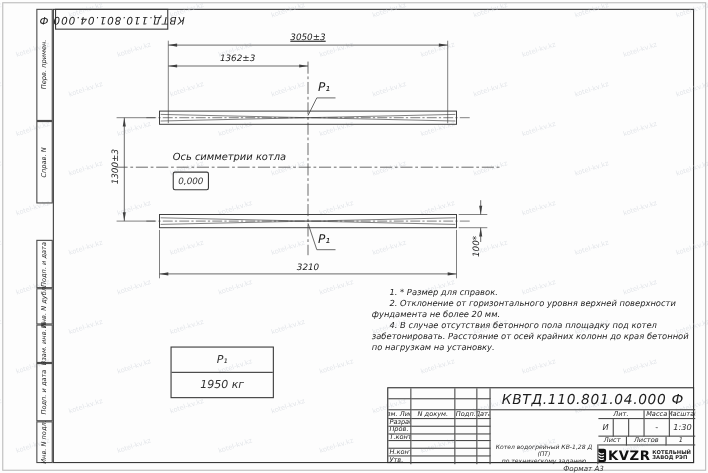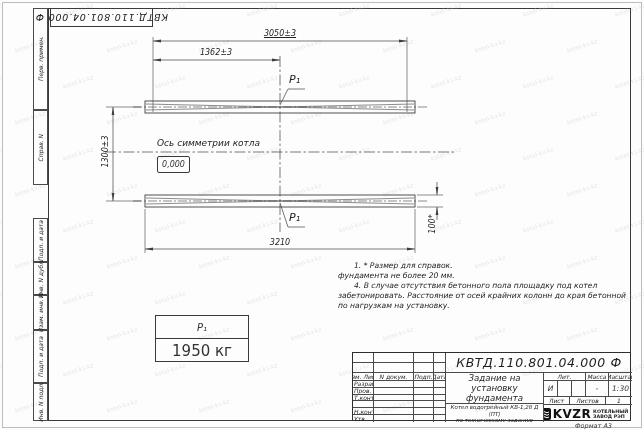--- a/index.html
+++ b/index.html
@@ -25,38 +25,38 @@
   svg.lines{left:0;top:0;z-index:2;}
   .lbl{z-index:3;color:#222;font-style:italic;white-space:nowrap;}
   .dim{font-size:8px;text-align:center;}
   .rot{transform:rotate(-90deg);}
   .p1{font-size:11px;}
   .levelbox{left:157px;top:156px;width:33px;height:17px;border:.9px solid #3a3a3a;border-radius:2px;
      box-sizing:border-box;display:flex;align-items:center;justify-content:center;font-size:8px;z-index:3;}
   
   .loadtbl{left:155px;top:315px;width:94px;height:47px;border:1px solid #3a3a3a;box-sizing:border-box;z-index:3;}
   .loadtbl .r1{height:23px;border-bottom:.9px solid #3a3a3a;box-sizing:border-box;display:flex;align-items:center;justify-content:center;font-size:10px;font-style:italic;}
-  .loadtbl .r2{height:23px;display:flex;align-items:center;justify-content:center;font-size:15px;}
+  .loadtbl .r2{height:23px;display:flex;align-items:center;justify-content:center;font-size:10px;font-style:italic;}
   
   .notes{left:338px;top:261px;width:296px;z-index:3;}
   .note-line{font-size:7.6px;line-height:9.9px;font-style:italic;color:#222;white-space:nowrap;}
   .note-line.ind{padding-left:16px;}
   
   .tblock{left:352px;top:352px;width:279px;height:69px;border:1.3px solid #2e2e2e;box-sizing:border-box;z-index:3;background:transparent;}
   .tb-cell{position:absolute;box-sizing:border-box;border-right:.8px solid #4a4a4a;border-bottom:.8px solid #4a4a4a;
      display:flex;align-items:center;justify-content:center;overflow:hidden;}
   .tb-lab{font-size:6px;font-style:italic;color:#222;white-space:nowrap;}
   .designation{font-size:12.5px;font-style:italic;letter-spacing:.6px;color:#1d1d1d;white-space:nowrap;}
   .doc-title{font-size:8.6px;line-height:10px;font-style:italic;text-align:center;color:#1d1d1d;}
   .product{font-size:6px;line-height:7px;font-style:italic;text-align:center;color:#2a2a2a;transform:scale(.92);}
   .kvzr-row{display:flex;align-items:center;gap:2px;}
   .kvzr-logo{font-weight:bold;font-size:12px;letter-spacing:.5px;color:#111;}
   .kvzr-name{font-size:6px;line-height:6px;color:#222;font-weight:bold;transform:scale(.8);transform-origin:left center;white-space:nowrap;}
   .emblem{width:12px;height:12px;background:#111;border-radius:2px;display:flex;align-items:center;justify-content:center;}
-  .format-lbl{left:512px;top:422px;width:100px;text-align:right;font-size:6.5px;font-style:italic;z-index:3;}
+  .format-lbl{left:512px;top:422px;width:100px;font-size:6.5px;font-style:italic;z-index:3;}
 </style>
 </head>
 <body>
 
 <div class="abs" id="wm-layer">
     <span class="wm" style="left: -30px; top: 6px;">kotel-kv.kz</span>
     <span class="wm" style="left: 62px; top: 6px;">kotel-kv.kz</span>
     <span class="wm" style="left: 154px; top: 6px;">kotel-kv.kz</span>
     <span class="wm" style="left: 246px; top: 6px;">kotel-kv.kz</span>
     <span class="wm" style="left: 338px; top: 6px;">kotel-kv.kz</span>
@@ -239,20 +239,21 @@
   <span>0,000</span>
 </div>
 
 <div class="abs loadtbl">
   <div class="r1">P₁</div>
   <div class="r2">1950 кг</div>
 </div>
 
 <div class="abs notes">
   <div class="note-line ind">1. * Размер для справок.</div>
+  <div class="note-line ind">2. Отклонение от горизонтального уровня верхней поверхности</div>
   <div class="note-line">фундамента не более 20 мм.</div>
   <div class="note-line ind">4. В случае отсутствия бетонного пола площадку под котел</div>
   <div class="note-line">забетонировать. Расстояние от осей крайних колонн до края бетонной</div>
   <div class="note-line">по нагрузкам на установку.</div>
 </div>
 
 <div class="abs tblock">
 
   <div class="tb-cell" style="left:0;top:0;width:21px;height:10px;"></div>
   <div class="tb-cell" style="left:21px;top:0;width:40px;height:10px;"></div>
@@ -290,27 +291,20 @@
   <div class="tb-cell" style="left:81px;top:55.2px;width:12px;height:6.8px;"></div>
   <div class="tb-cell tb-lab" style="left:0;top:62px;width:21px;height:7px;justify-content:flex-start;padding-left:1px;border-bottom:none;">Утв.</div>
   <div class="tb-cell" style="left:21px;top:62px;width:40px;height:7px;border-bottom:none;"></div>
   <div class="tb-cell" style="left:61px;top:62px;width:20px;height:7px;border-bottom:none;"></div>
   <div class="tb-cell" style="left:81px;top:62px;width:12px;height:7px;border-bottom:none;"></div>
 
   <div class="tb-cell" style="left:93px;top:0;width:186px;height:20px;border-right:none;">
     <span class="designation">КВТД.110.801.04.000 Ф</span>
   </div>
 
-  <div class="tb-cell" style="left:93px;top:20px;width:98px;height:31px;">
-    <div class="doc-title">
-      <span style="display:block">Задание на</span>
-      <span style="display:block">установку</span>
-      <span style="display:block">фундамента</span>
-    </div>
-  </div>
 
   <div class="tb-cell" style="left:93px;top:51px;width:98px;height:18px;border-bottom:none;">
     <div class="product">
       <span style="display:block">Котел водогрейный КВ-1,28 Д (ПТ)</span>
       <span style="display:block">по техническому заданию</span>
     </div>
   </div>
 
   <div class="tb-cell tb-lab" style="left:191px;top:20px;width:42px;height:8px;">Лит.</div>
   <div class="tb-cell tb-lab" style="left:233px;top:20px;width:23px;height:8px;">Масса</div>

